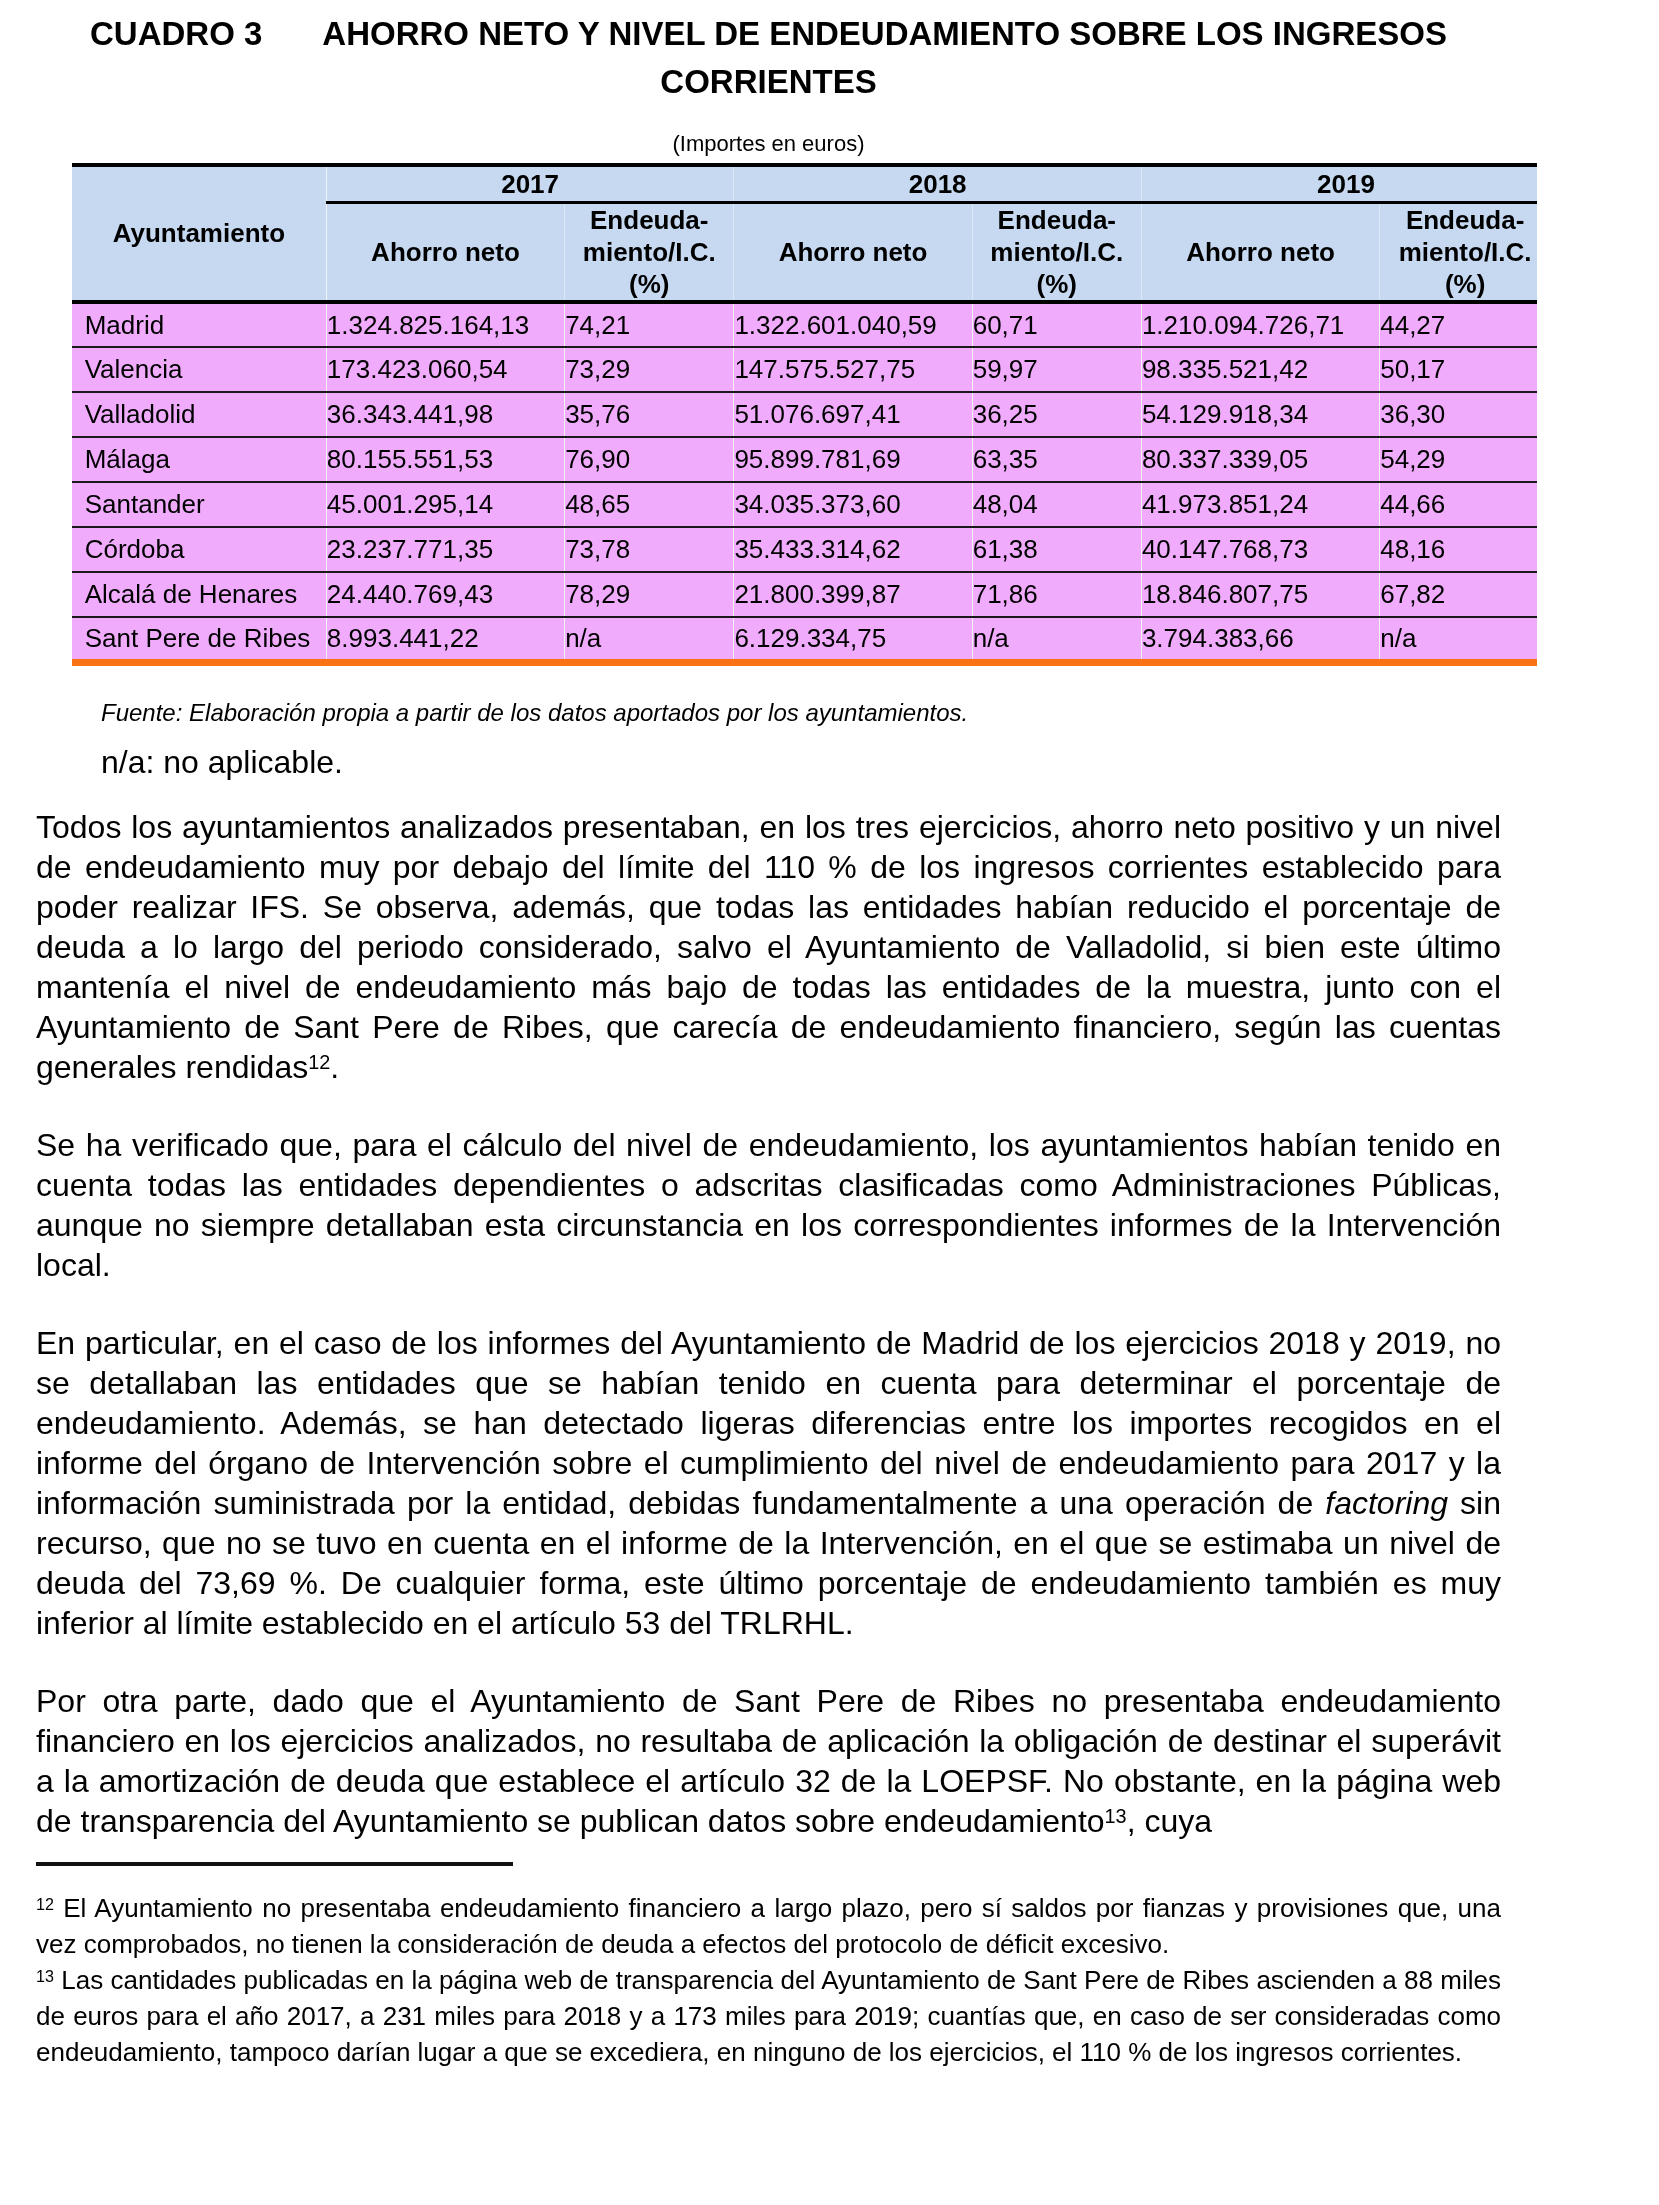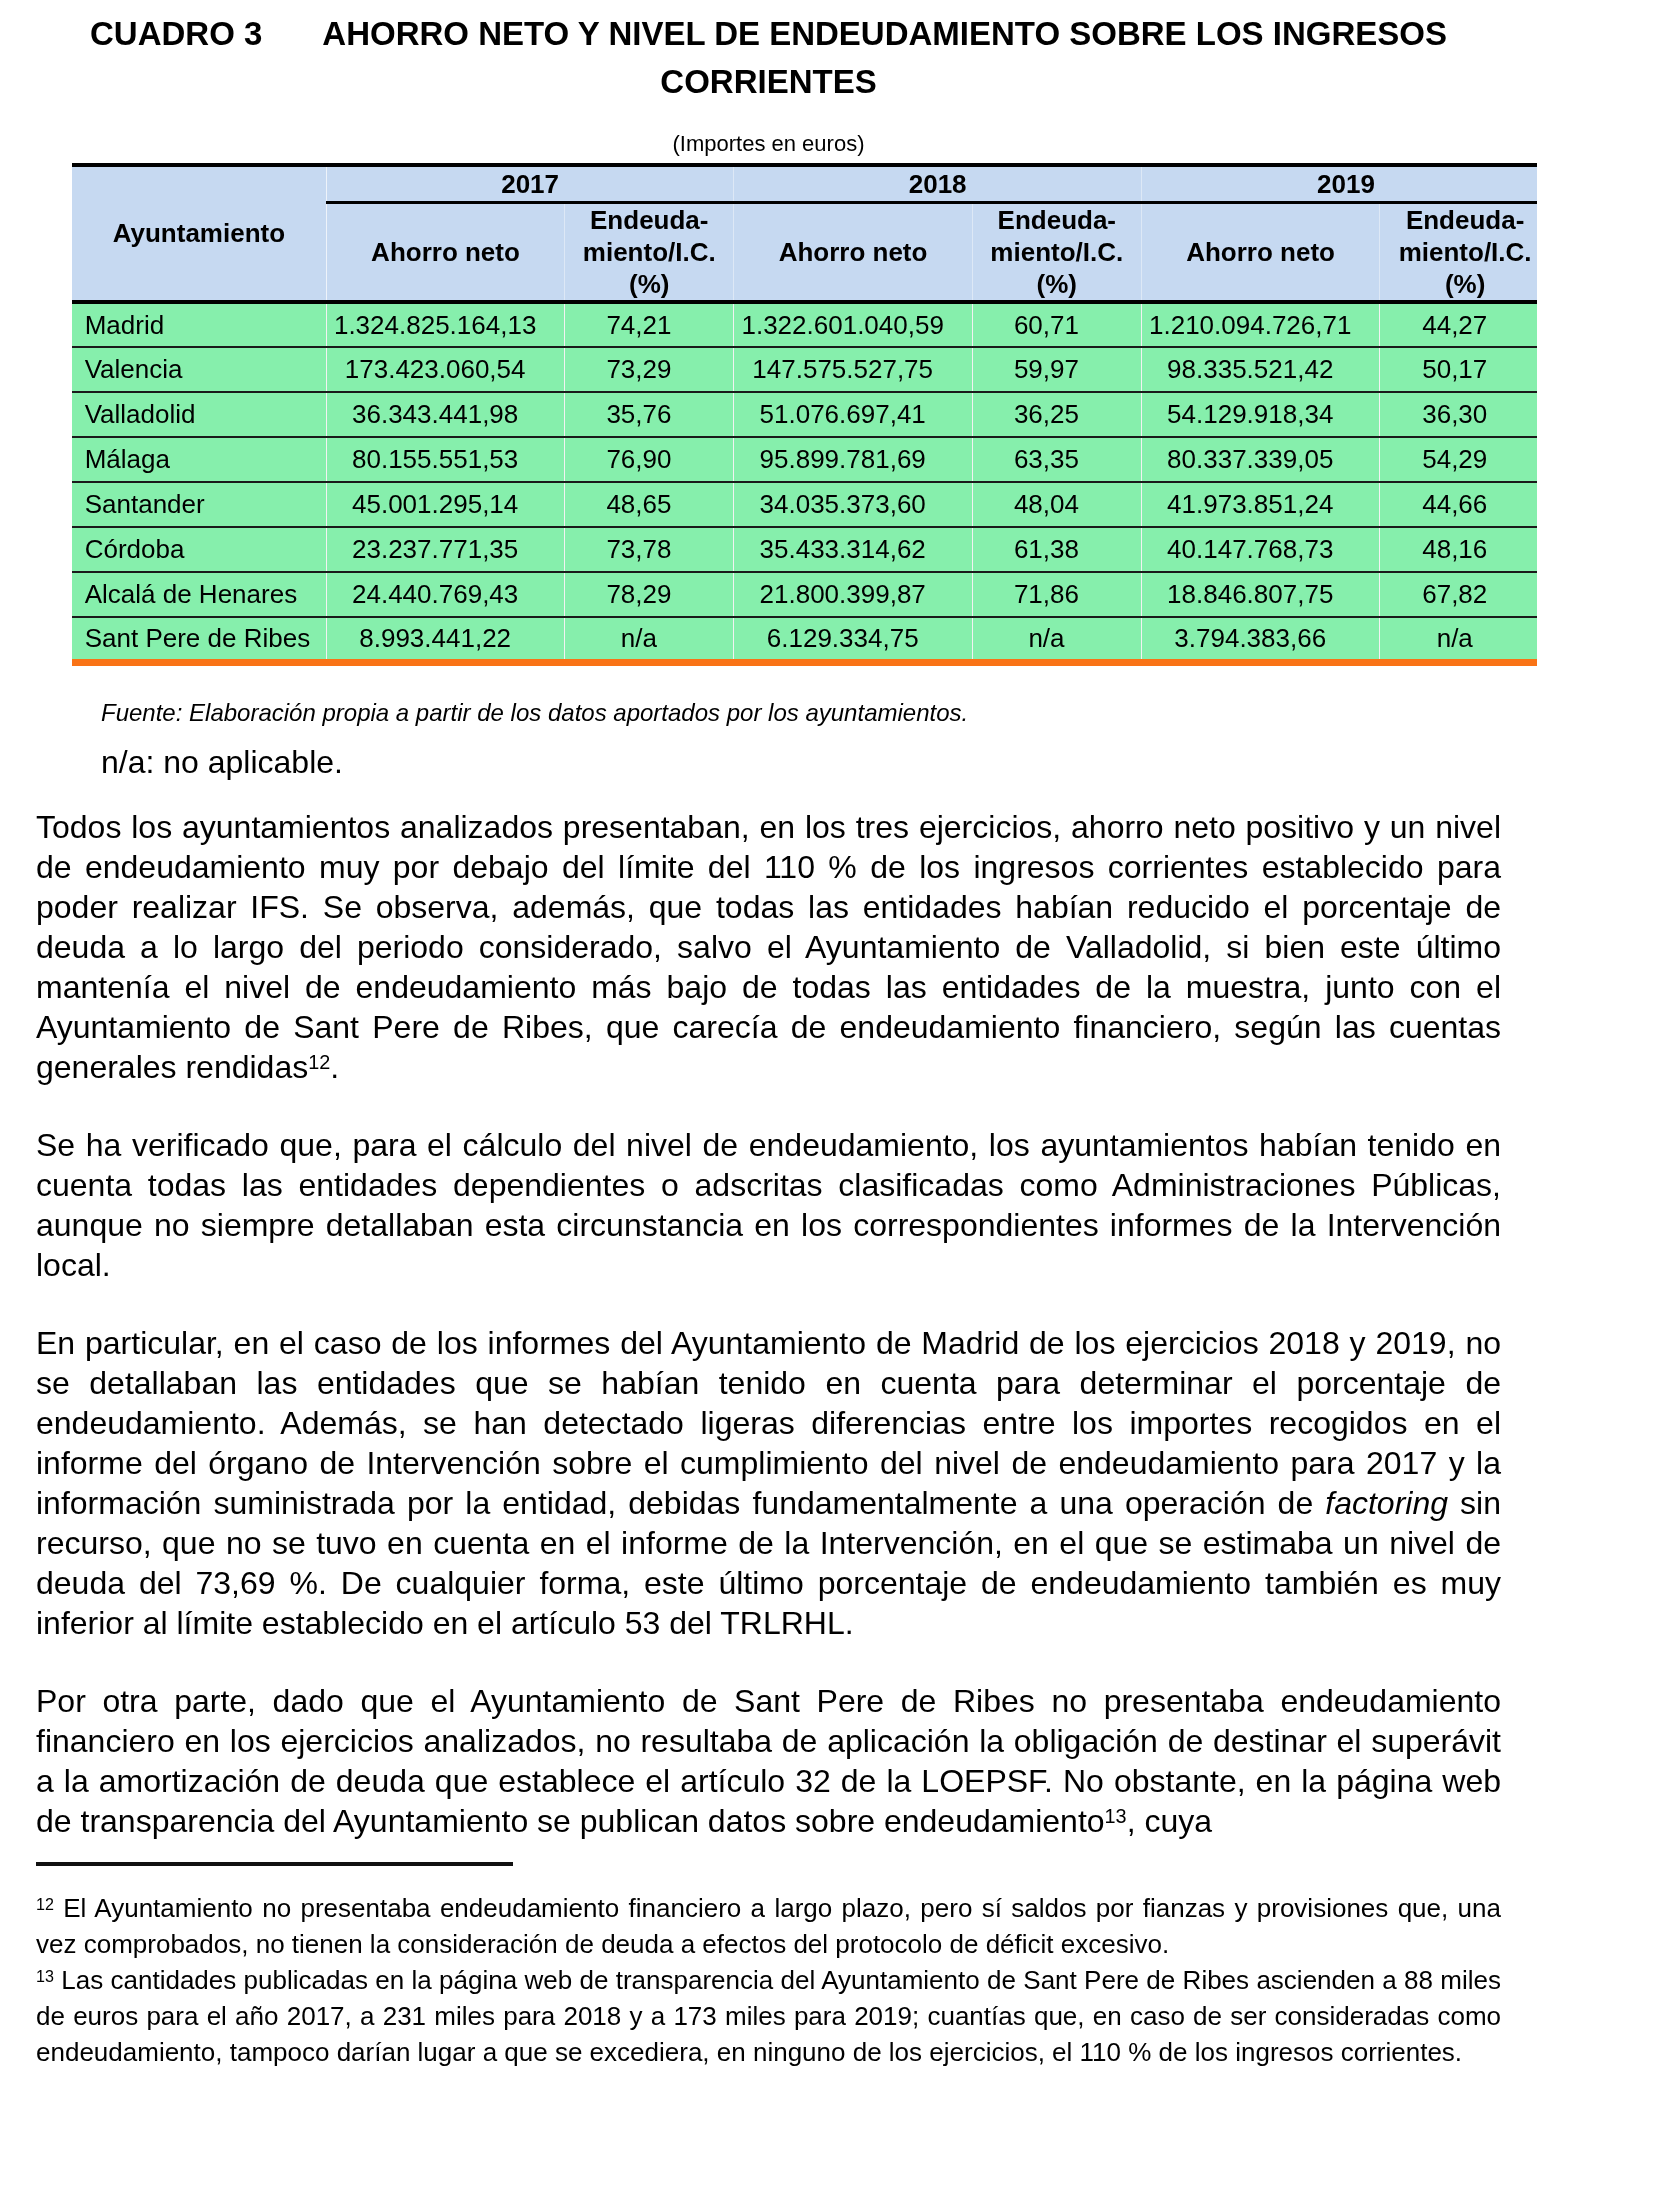--- a/index.html
+++ b/index.html
@@ -53,25 +53,25 @@
     height: 95px;
     border-bottom: 4px solid #000;
     border-left: 0.8px solid #dde8f6;
     font-weight: bold;
   }
   tr.sub-row th span { display: block; line-height: 32px; }
   tbody td {
     height: 45px;
     border-bottom: 2.4px solid #1a1a1a;
     vertical-align: middle;
-    background: #86efac;
+    background: #f0abfc;
   }
   tbody tr:last-child td { border-bottom: 7px solid #f97316; }
   td.name { text-align: left; padding-left: 12.7px; }
-  td.val { text-align: center; padding-right: 20.7px; border-left: 0.8px solid #f2f2f2; }
+  td.val { text-align: left; padding-right: 20.7px; border-left: 0.8px solid #f2f2f2; }
   .source-note {
     margin: 32px 0 0 65px;
     font-size: 24px;
     font-style: italic;
     line-height: 30px;
   }
   .na-note {
     margin: 19px 0 0 65px;
     font-size: 32px;
     line-height: 30px;

